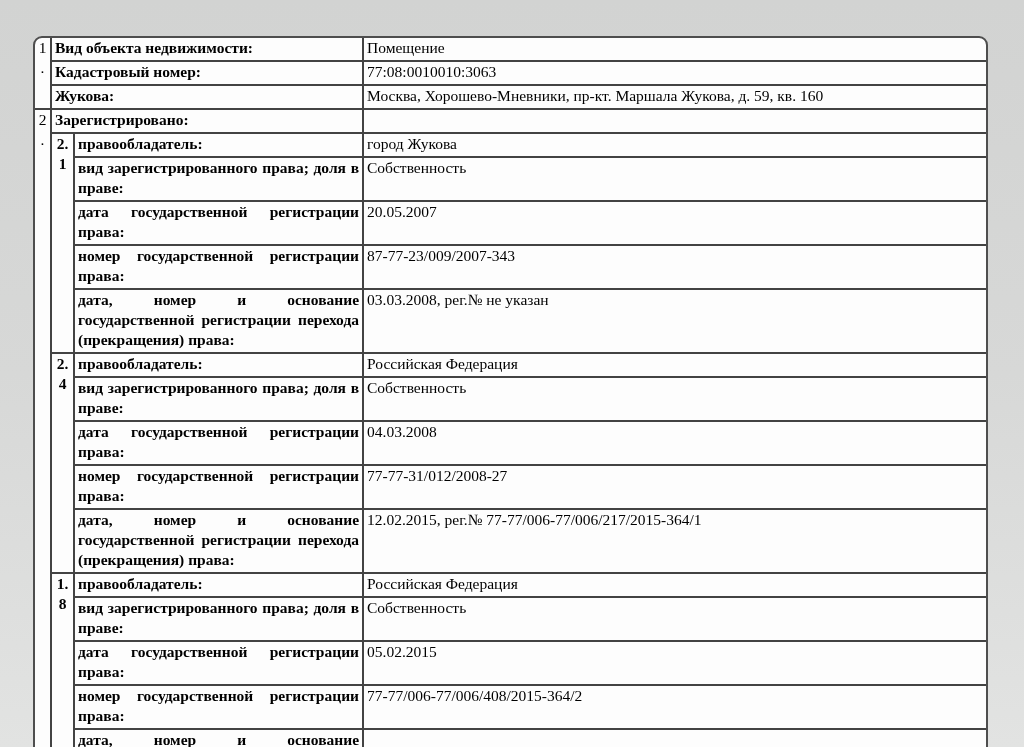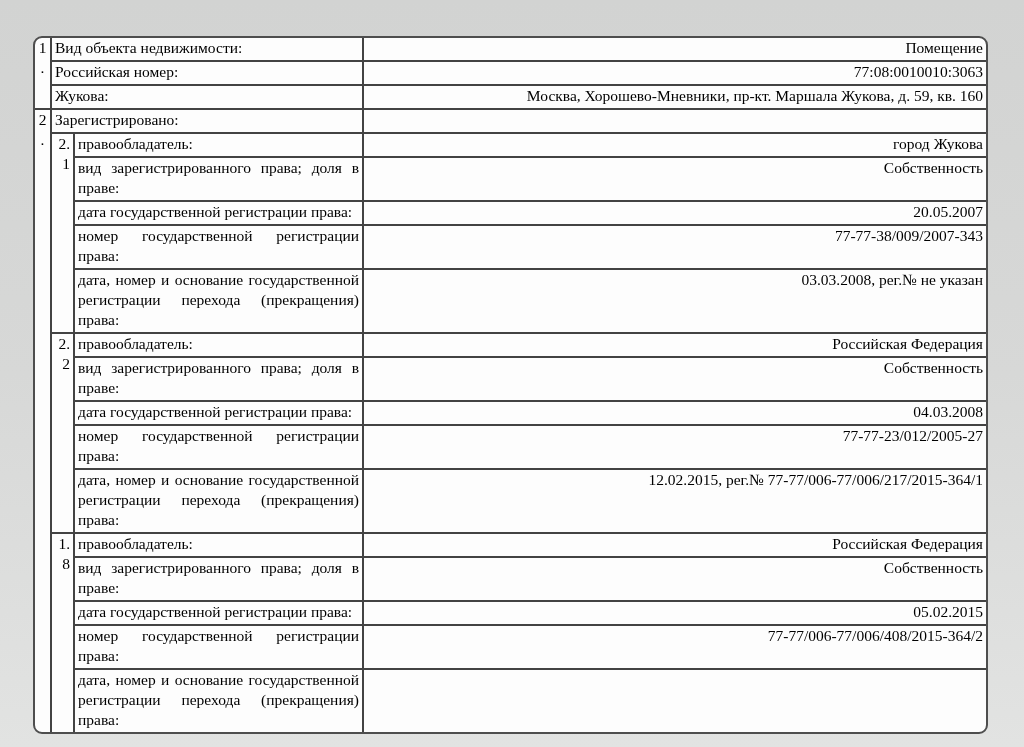--- a/index.html
+++ b/index.html
@@ -39,29 +39,31 @@
     line-height: 20px;
     padding: 0 3px 2px 3px;
     overflow: hidden;
     word-wrap: break-word;
   }
   td.num {
     text-align: center;
     padding: 0 1px 2px 1px;
   }
   td.sub {
-    text-align: right;
+    text-align: center;
     padding: 0 1px 2px 2px;
+    font-weight: bold;
   }
   td.lbl {
     text-align: justify;
     padding: 0 2px 2px 3px;
+    font-weight: bold;
   }
   td.val {
-    text-align: right;
+    text-align: left;
     padding: 0 4px 2px 4px;
   }
 </style>
 </head>
 <body>
 
 <div class="card">
   <table class="extract">
     <colgroup>
       <col style="width:17px">
@@ -69,21 +71,21 @@
       <col style="width:289px">
       <col>
     </colgroup>
     <tbody>
         <tr>
           <td class="num" rowspan="3">1.</td>
           <td class="lbl" colspan="2">Вид объекта недвижимости:</td>
           <td class="val">Помещение</td>
         </tr>
         <tr>
-          <td class="lbl" colspan="2">Российская номер:</td>
+          <td class="lbl" colspan="2">Кадастровый номер:</td>
           <td class="val">77:08:0010010:3063</td>
         </tr>
         <tr>
           <td class="lbl" colspan="2">Жукова:</td>
           <td class="val">Москва, Хорошево-Мневники, пр-кт. Маршала Жукова, д. 59, кв. 160</td>
         </tr>
         <tr>
           <td class="num" rowspan="16">2.</td>
           <td class="lbl" colspan="2">Зарегистрировано:</td>
           <td class="val"></td>
@@ -96,42 +98,42 @@
         <tr>
           <td class="lbl">вид зарегистрированного права; доля в праве:</td>
           <td class="val">Собственность</td>
         </tr>
         <tr>
           <td class="lbl">дата государственной регистрации права:</td>
           <td class="val">20.05.2007</td>
         </tr>
         <tr>
           <td class="lbl">номер государственной регистрации права:</td>
-          <td class="val">77-77-38/009/2007-343</td>
+          <td class="val">87-77-23/009/2007-343</td>
         </tr>
         <tr>
           <td class="lbl">дата, номер и основание государственной регистрации перехода (прекращения) права:</td>
           <td class="val">03.03.2008, рег.№ не указан</td>
         </tr>
         <tr>
-          <td class="sub" rowspan="5">2.2</td>
+          <td class="sub" rowspan="5">2.4</td>
           <td class="lbl">правообладатель:</td>
           <td class="val">Российская Федерация</td>
         </tr>
         <tr>
           <td class="lbl">вид зарегистрированного права; доля в праве:</td>
           <td class="val">Собственность</td>
         </tr>
         <tr>
           <td class="lbl">дата государственной регистрации права:</td>
           <td class="val">04.03.2008</td>
         </tr>
         <tr>
           <td class="lbl">номер государственной регистрации права:</td>
-          <td class="val">77-77-23/012/2005-27</td>
+          <td class="val">77-77-31/012/2008-27</td>
         </tr>
         <tr>
           <td class="lbl">дата, номер и основание государственной регистрации перехода (прекращения) права:</td>
           <td class="val">12.02.2015, рег.№ 77-77/006-77/006/217/2015-364/1</td>
         </tr>
         <tr>
           <td class="sub" rowspan="5">1.8</td>
           <td class="lbl">правообладатель:</td>
           <td class="val">Российская Федерация</td>
         </tr>

